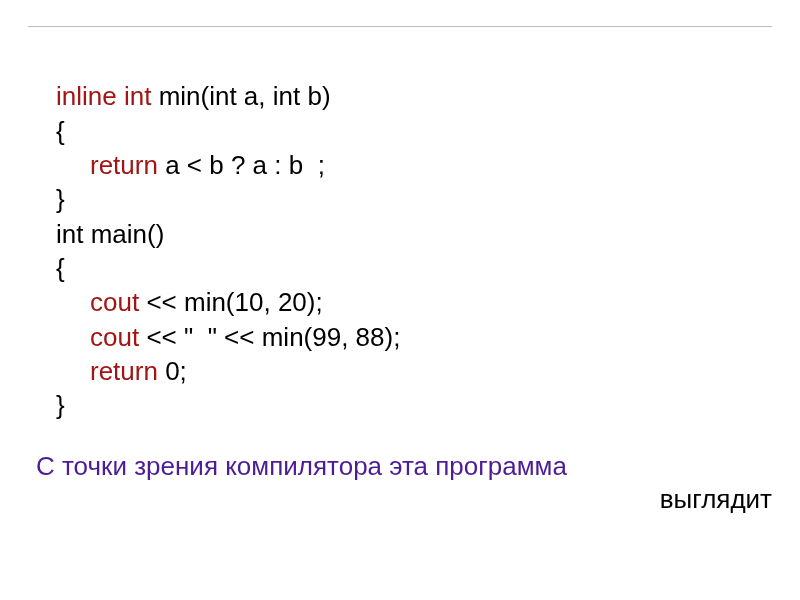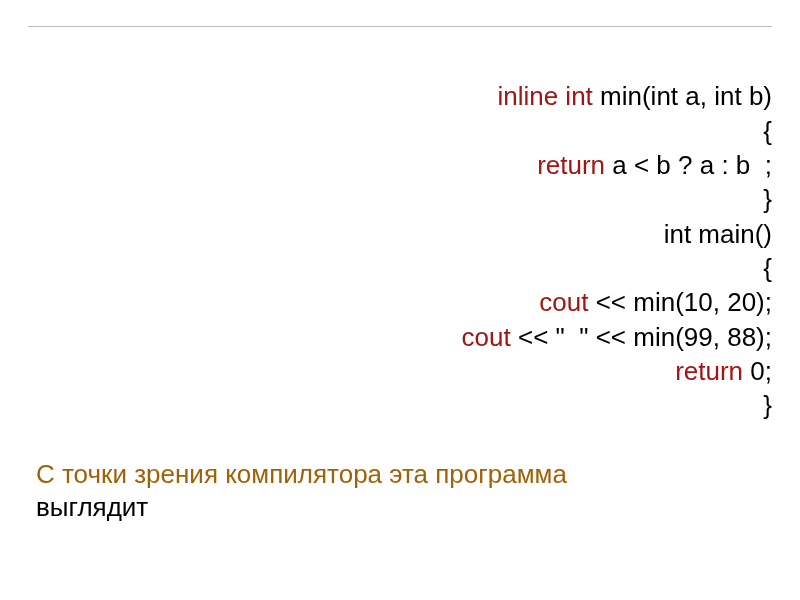--- a/index.html
+++ b/index.html
@@ -26,38 +26,38 @@
     margin-top: 6px;
     margin-bottom: 18px;
   }
   .code {
     font-family: Arial, "Helvetica Neue", Helvetica, sans-serif;
     font-size: 26px;
     line-height: 1.32;
     color: #000000;
     padding-left: 28px;
     white-space: pre;
-    text-align: right;
   }
   .i1 { padding-left: 34px; display: inline-block; }
   .kw   { color: #a31515; } 
   .out  { color: #a31515; }
   .note {
     font-family: Arial, "Helvetica Neue", Helvetica, sans-serif;
     font-size: 26px;
     line-height: 1.3;
-    color: #a16207;
+    color: #4c1d95;
     padding-left: 8px;
-    margin-top: 36px;
+    margin-top: 28px;
   }
   .note2 {
     font-family: Arial, "Helvetica Neue", Helvetica, sans-serif;
     font-size: 26px;
     color: #000000;
     padding-left: 8px;
+    text-align: right;
   }
 </style>
 </head>
 <body>
 
 <div class="slide">
   <hr class="title-rule">
 
   <div class="code">
 <span><span class="kw">inline int</span><span> min(int a, int b)</span></span>

